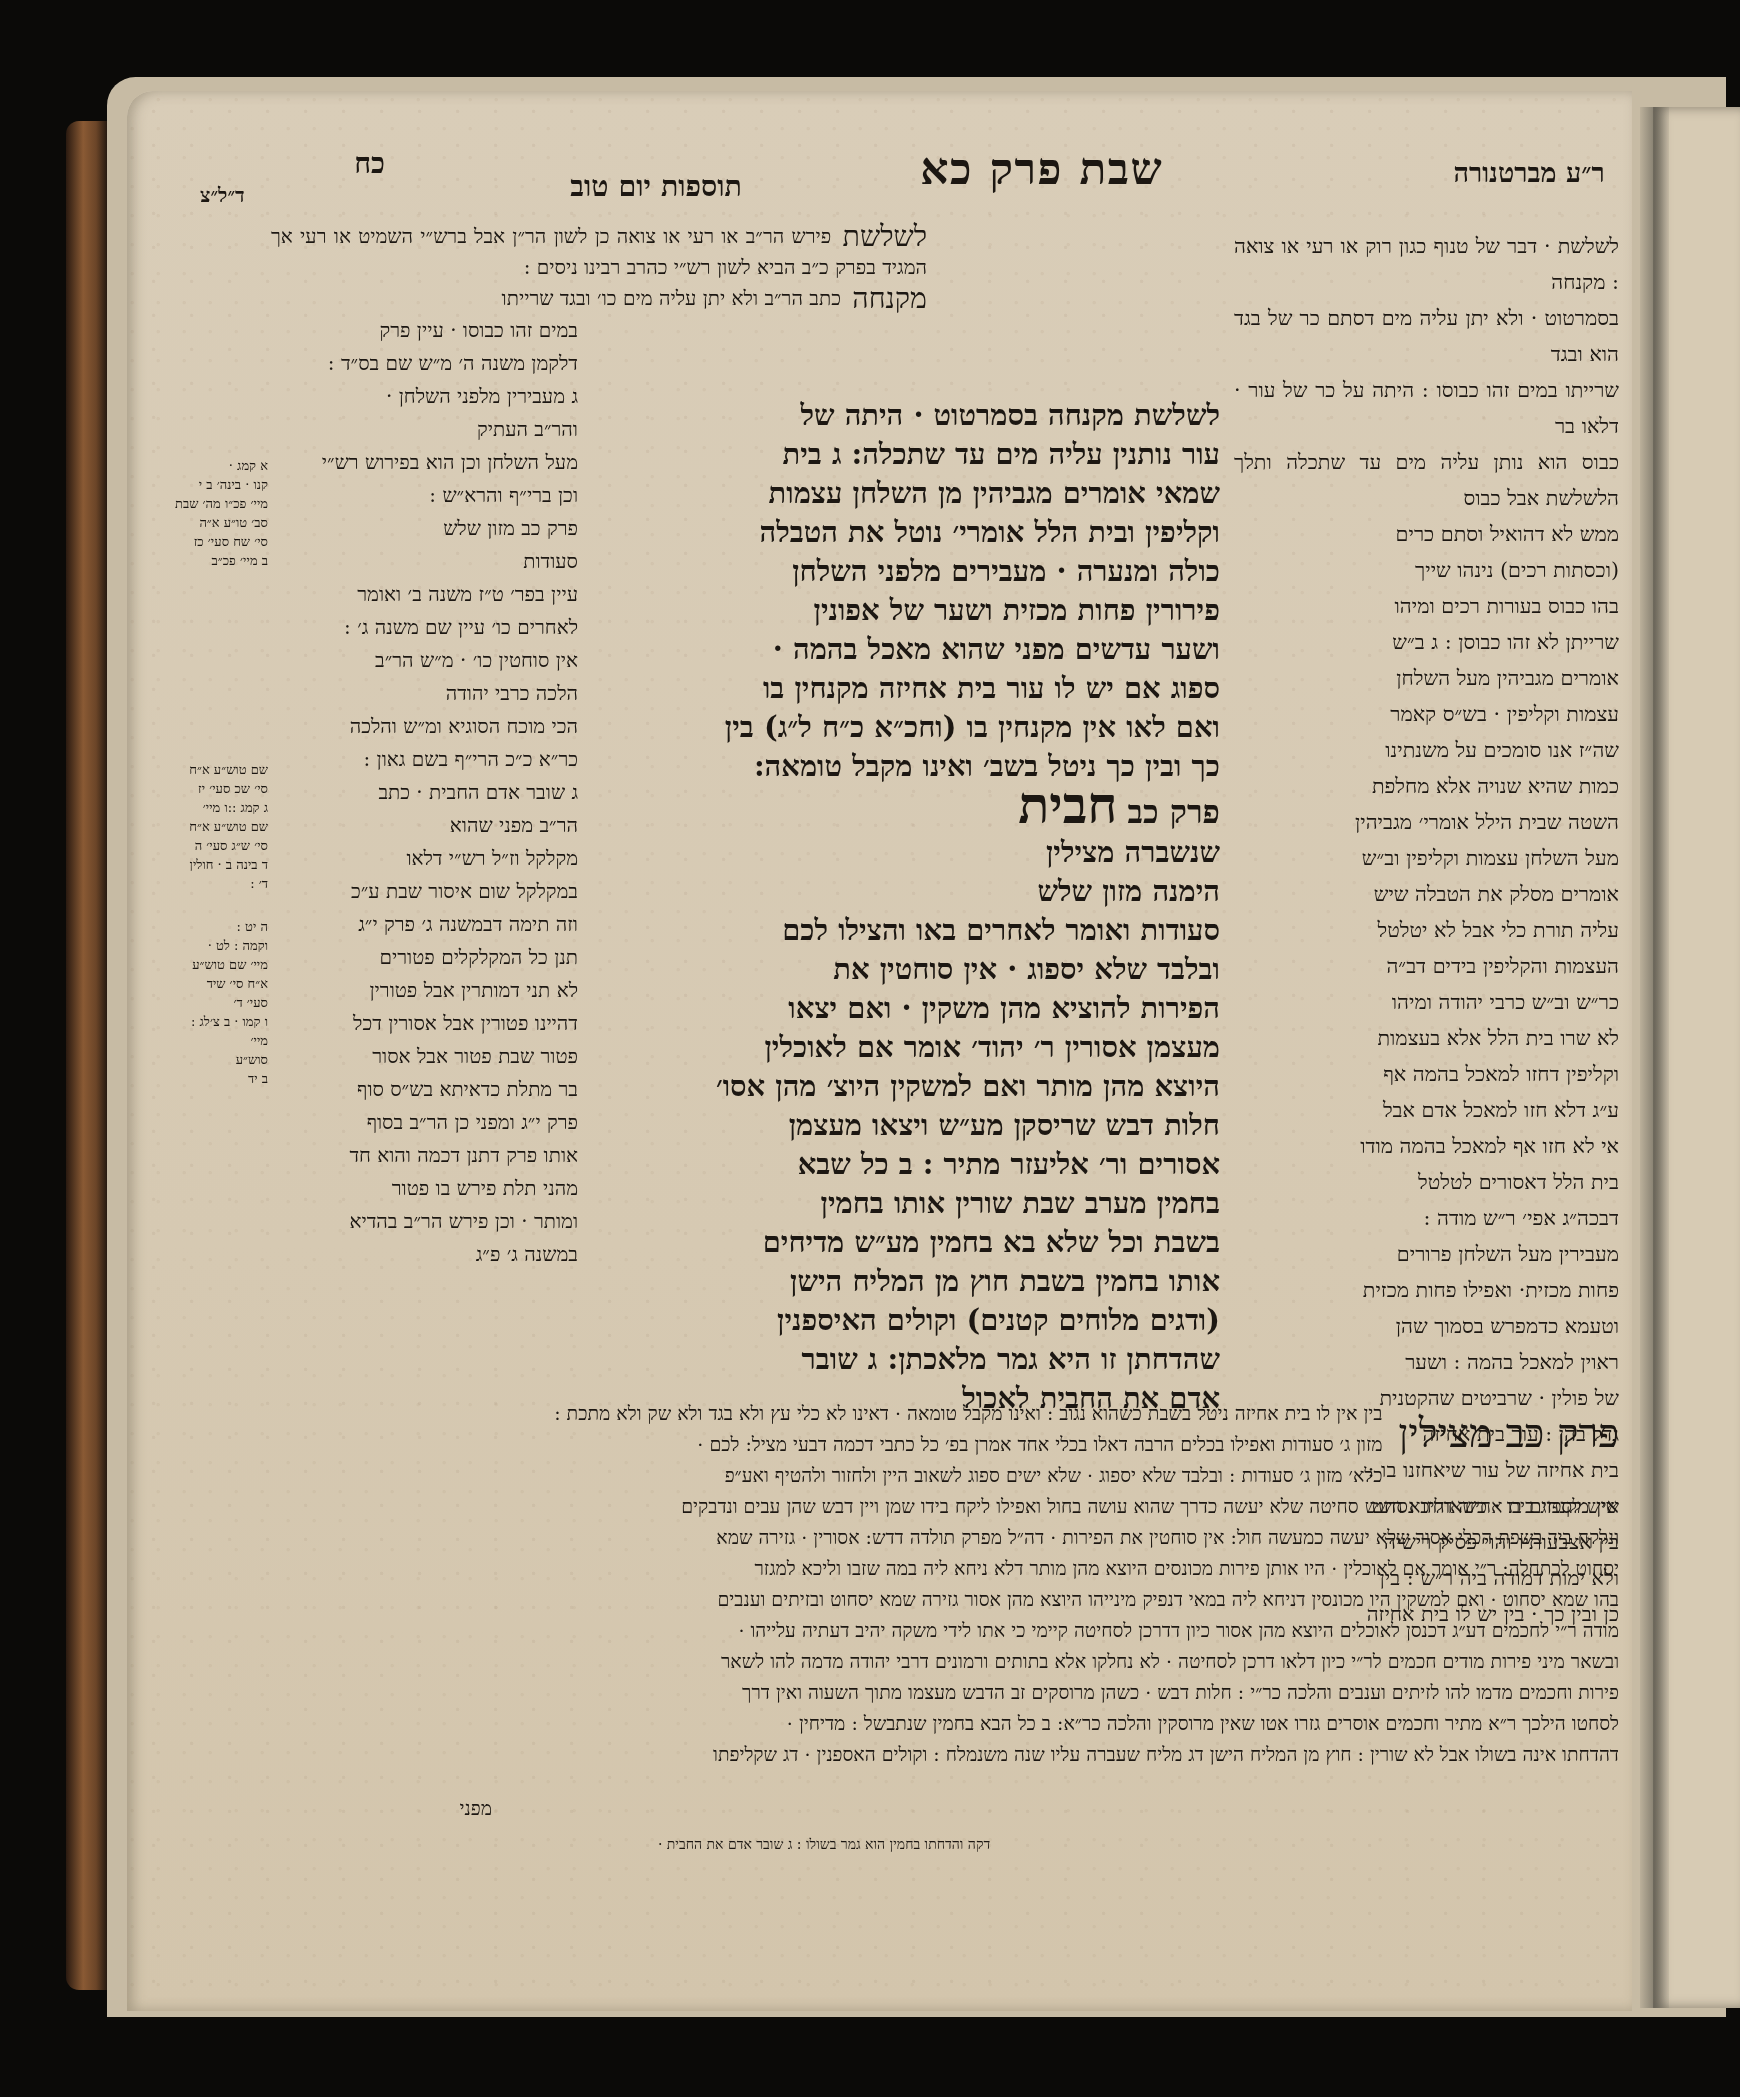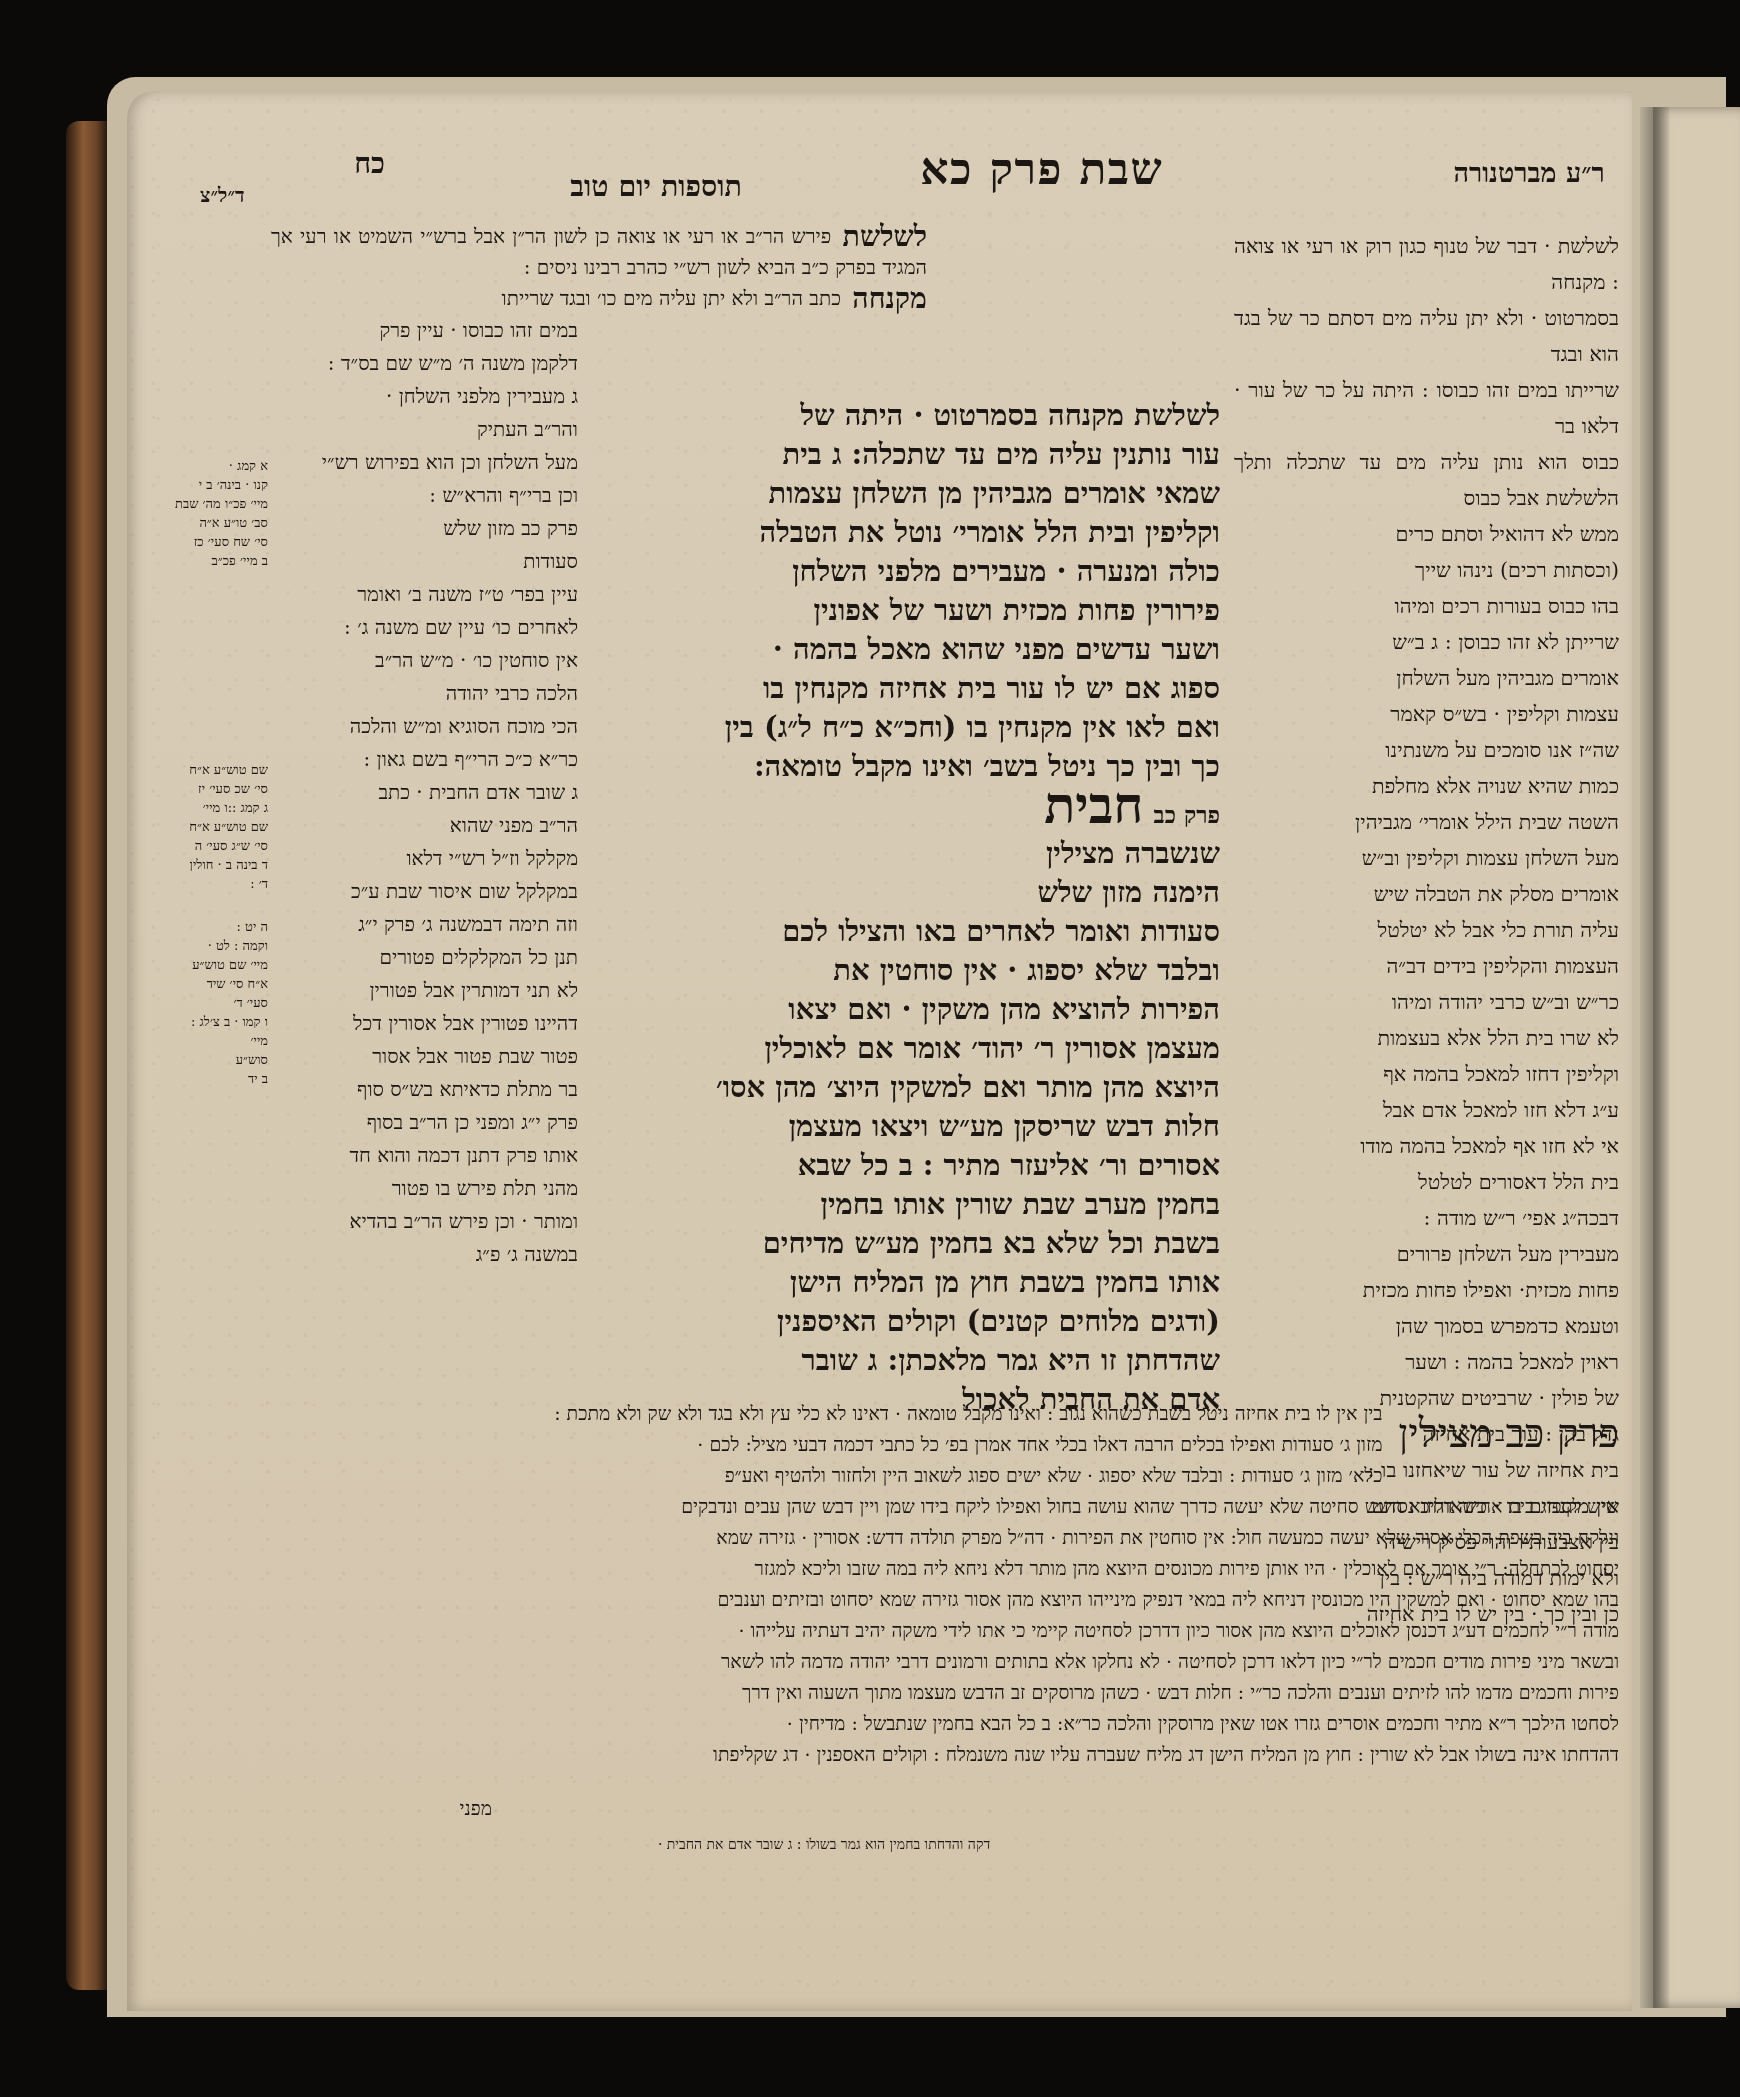--- a/index.html
+++ b/index.html
@@ -55,37 +55,37 @@
   .col { position: absolute; direction: rtl; text-align: justify; }
   .col p { margin: 0; }
   .bartenura {
     left: 1234px; top: 228px; width: 385px;
     font-size: 20.7px; line-height: 36px;
   }
   .tyt-top {
     left: 271px; top: 221px; width: 656px;
     font-size: 20px; line-height: 31px;
   }
-  .tyt-top .lemma { font-size: 28.5px; font-weight: bold; float: right; margin-left: 11.4px; }
+  .tyt-top .lemma { font-size: 28.5px; font-weight: normal; float: right; margin-left: 11.4px; }
   .tyt-col {
     left: 271px; top: 314px; width: 307px;
     font-size: 20px; line-height: 33px;
   }
   .marginal {
     position: absolute; left: 161px; top: 456px; width: 107px;
     direction: rtl; font-size: 13px; line-height: 19px; text-align: right;
   }
   .marginal.b { top: 760px; }
   .marginal.c { top: 917px; }
   .mishnah {
     left: 649px; top: 396px; width: 571px;
     font-size: 29px; line-height: 39px; font-weight: 600;
   }
   .chapter-head { font-size: 51px; font-weight: bold; }
-  .chapter-small { font-size: 23px; font-weight: bold; }
+  .chapter-small { font-size: 32px; font-weight: bold; }
   .bottom {
     left: 292px; top: 1398px; width: 1327px;
     font-size: 19px; line-height: 31px;
   }
   .bottom .chap {
     float: right; font-size: 40px; font-weight: normal; line-height: 71px; margin-left: 15.7px;
   }
   .bottom-tail {
     position: absolute; left: 307px; top: 1829px; width: 1034px;
     direction: rtl; font-size: 14px; line-height: 31px; text-align: center;

